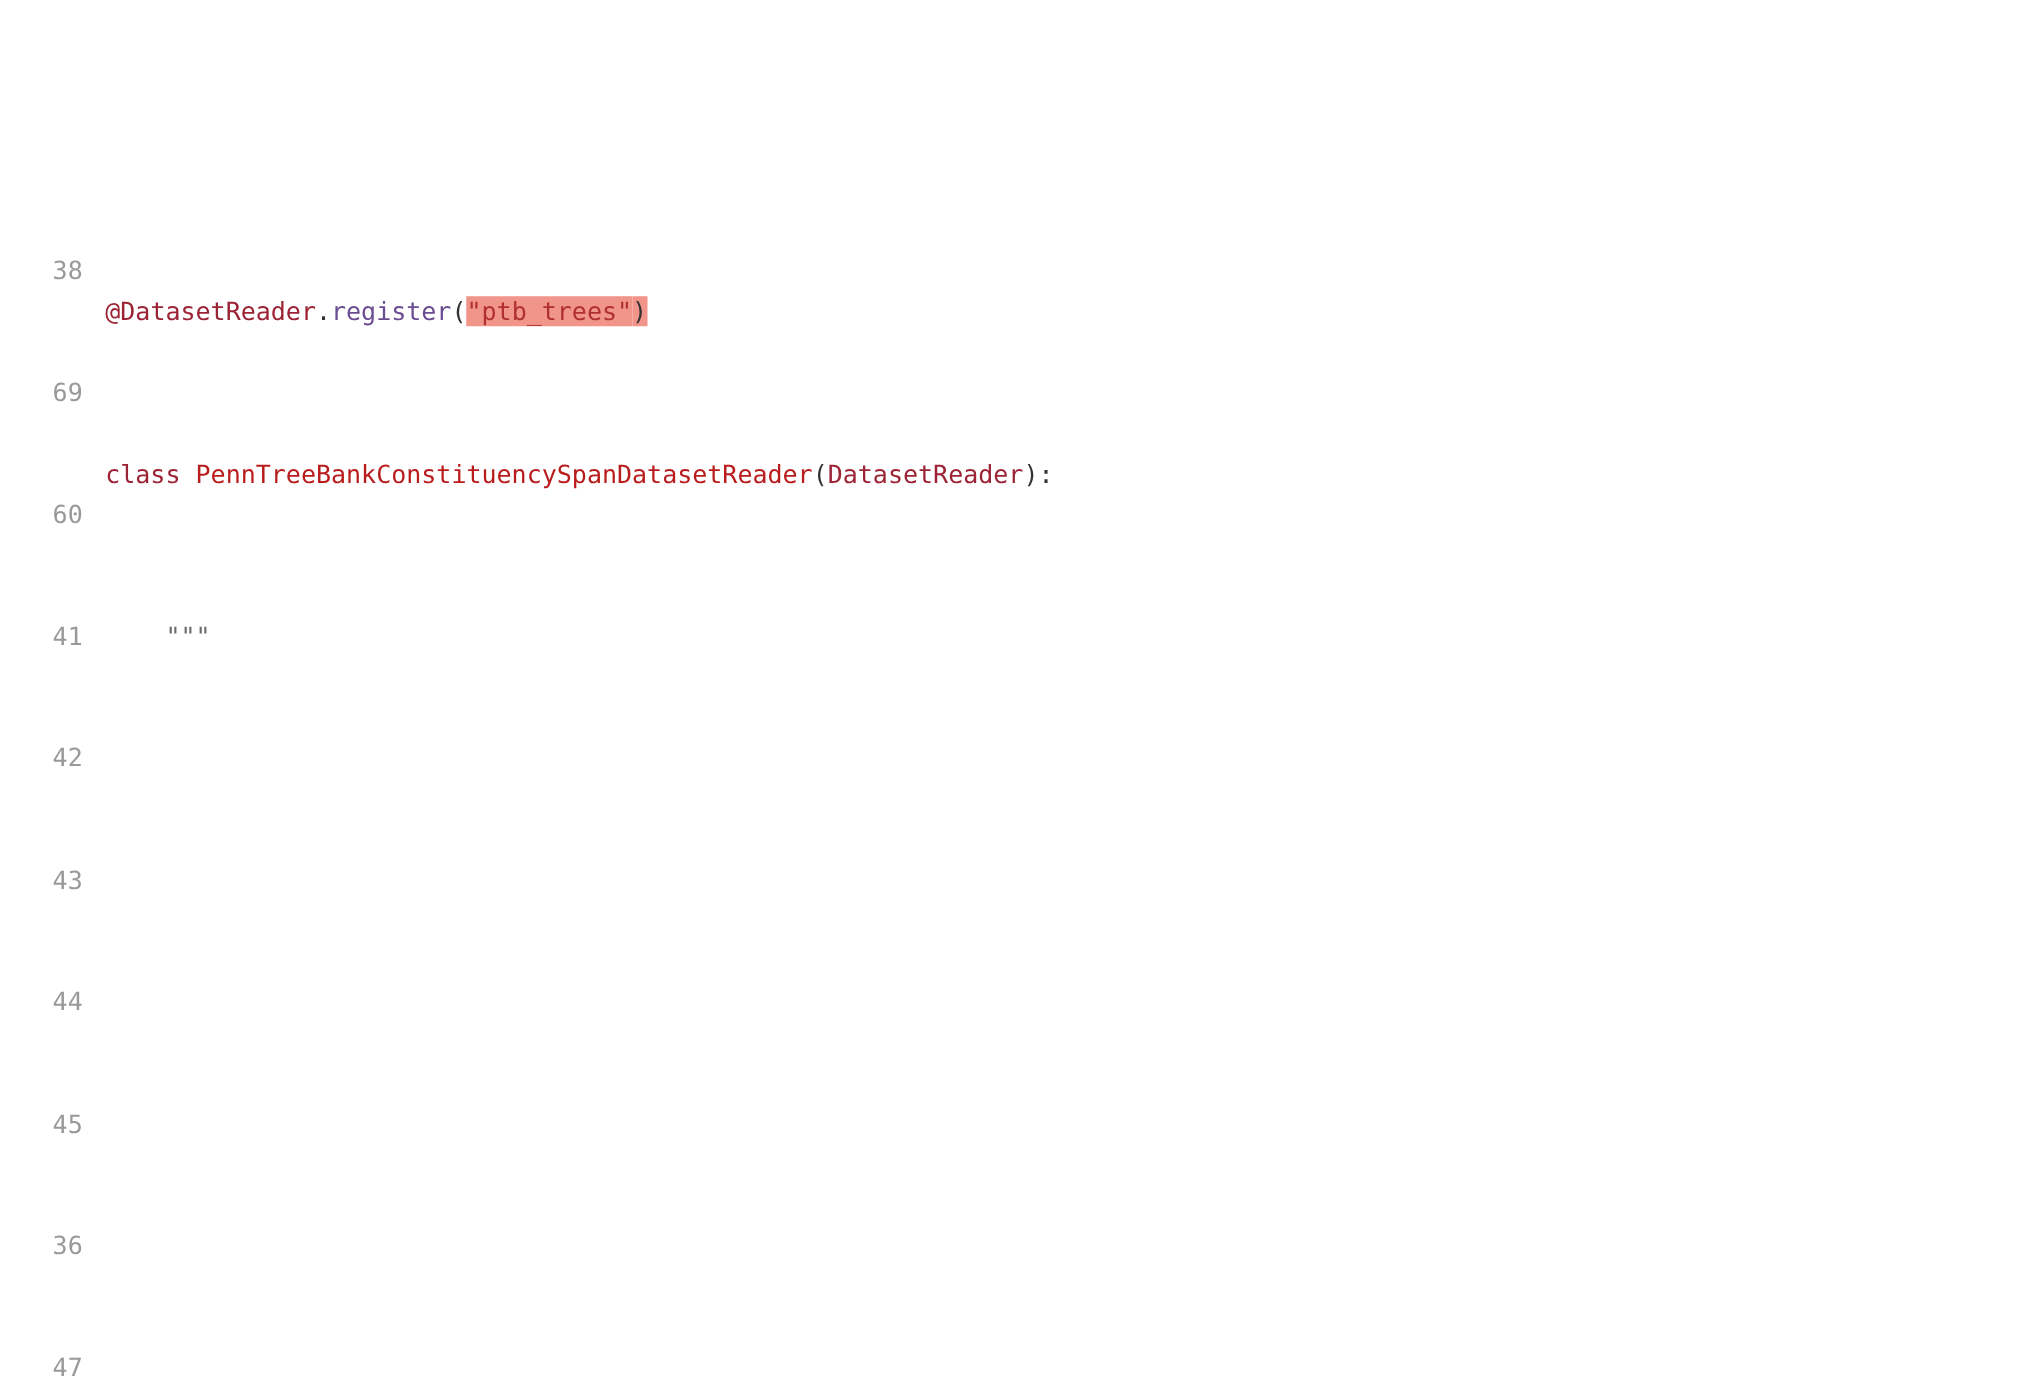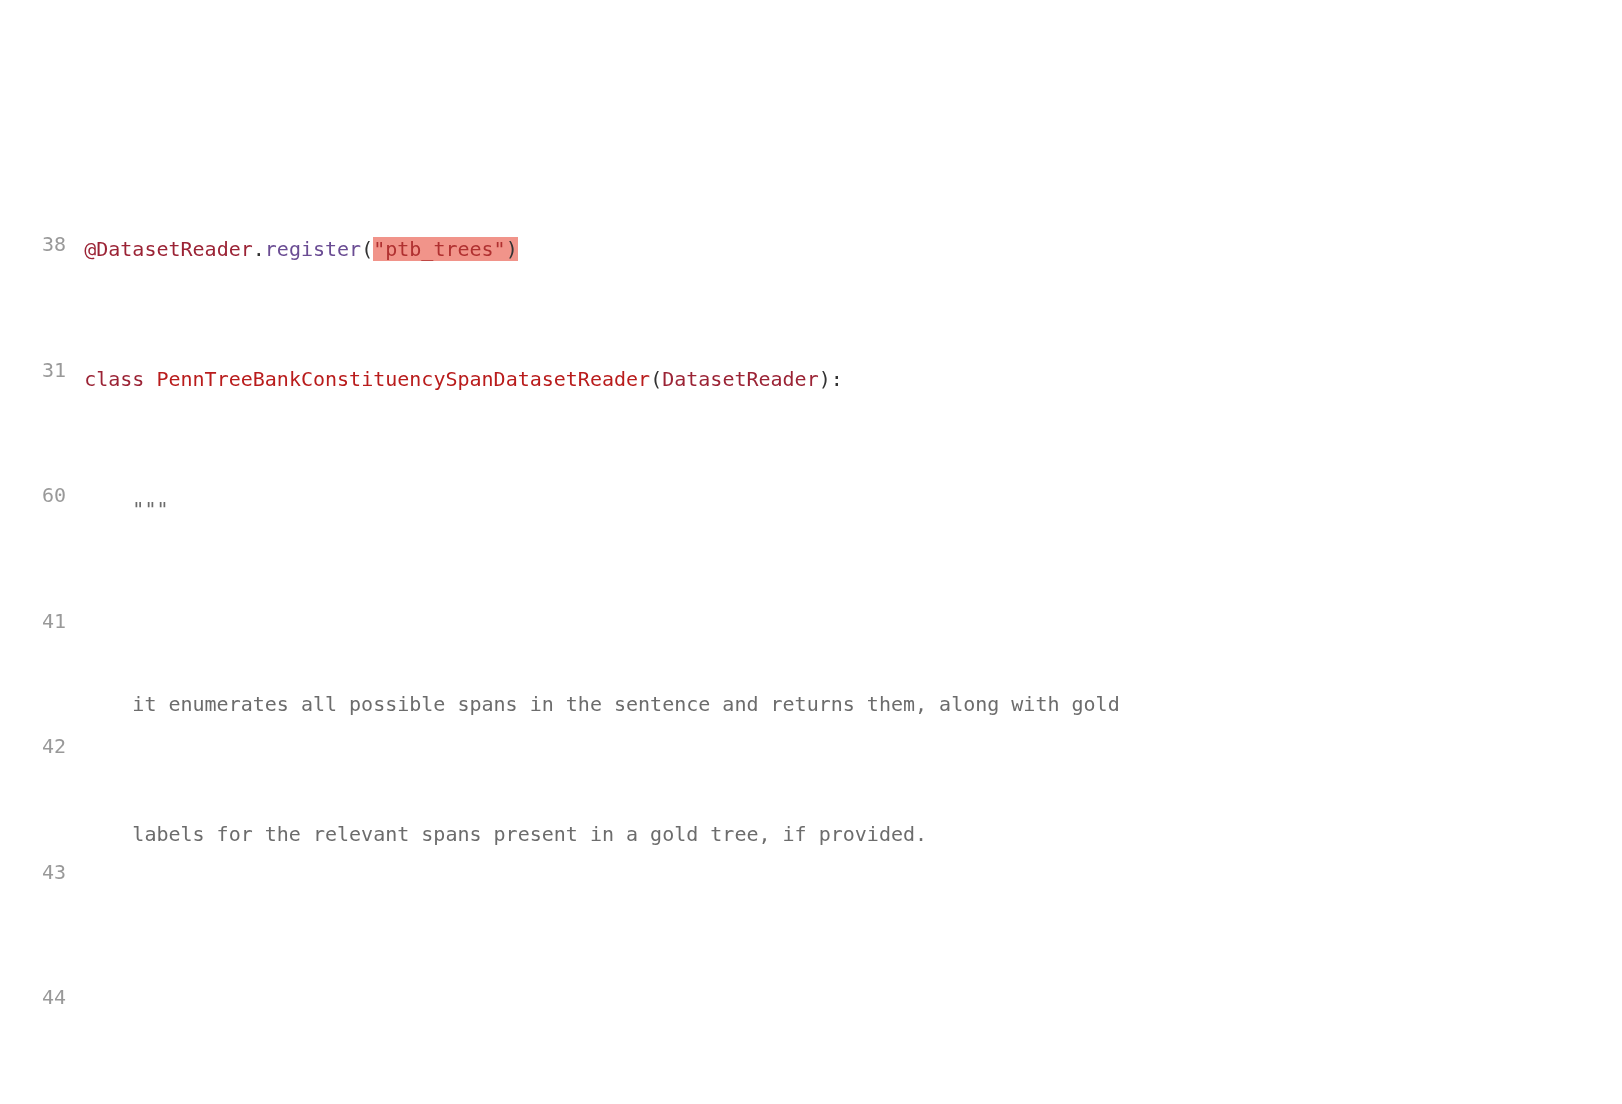--- a/index.html
+++ b/index.html
@@ -25,21 +25,20 @@
     padding-right: 18px;
     flex-shrink: 0;
   }
   .code {
     flex: 1;
     position: relative;
   }
   .line {
     height: 32.5px;
     position: relative;
-    margin-top: 28px;
   }
   .hl-pink {
     background: #f1948a;
   }
   .c-decorator { color: #9b2335; font-weight: 500; } 
   .c-method { color: #6a4c93; text-align: center; } 
   .c-string { color: #b03030; } 
   .c-keyword { color: #9b2335; font-weight: 500; margin-top: 44px; } 
   .c-classname { color: #b91c1c; }
   .c-type { color: #9b2335; }
@@ -52,21 +51,21 @@
   }
 </style>
 </head>
 <body>
 
 
 
 <div class="editor">
   <div class="gutter">
     <div class="line">38</div>
-    <div class="line">31</div>
+    <div class="line">69</div>
     <div class="line">60</div>
     <div class="line">41</div>
     <div class="line">42</div>
     <div class="line">43</div>
     <div class="line">44</div>
     <div class="line">45</div>
     <div class="line">36</div>
     <div class="line">47</div>
     
     
@@ -90,23 +89,21 @@
   <div class="code">
     
     <div class="codeline"><span class="c-decorator">@</span><span class="c-decorator">DatasetReader</span><span class="c-punc">.</span><span class="c-method">register</span><span class="c-punc">(</span><span class="hl-pink c-string">"ptb_trees"</span><span class="hl-pink c-punc">)</span></div>
     
     <div class="codeline"><span class="c-keyword">class</span><span> </span><span class="c-classname">PennTreeBankConstituencySpanDatasetReader</span><span class="c-punc">(</span><span class="c-type">DatasetReader</span><span class="c-punc">):</span></div>
     
     <div class="codeline"><span class="c-docstring">    """</span></div>
     
     
     
-    <div class="codeline"><span class="c-docstring">    it enumerates all possible spans in the sentence and returns them, along with gold</span></div>
     
-    <div class="codeline"><span class="c-docstring">    labels for the relevant spans present in a gold tree, if provided.</span></div>
     
     
     
     
     
     
     
     
     
     

